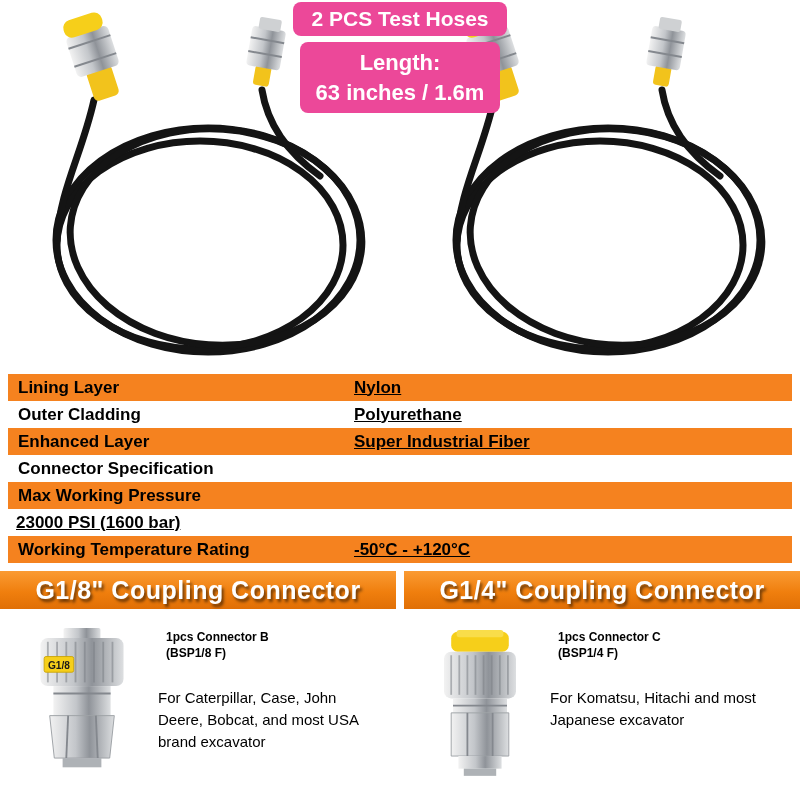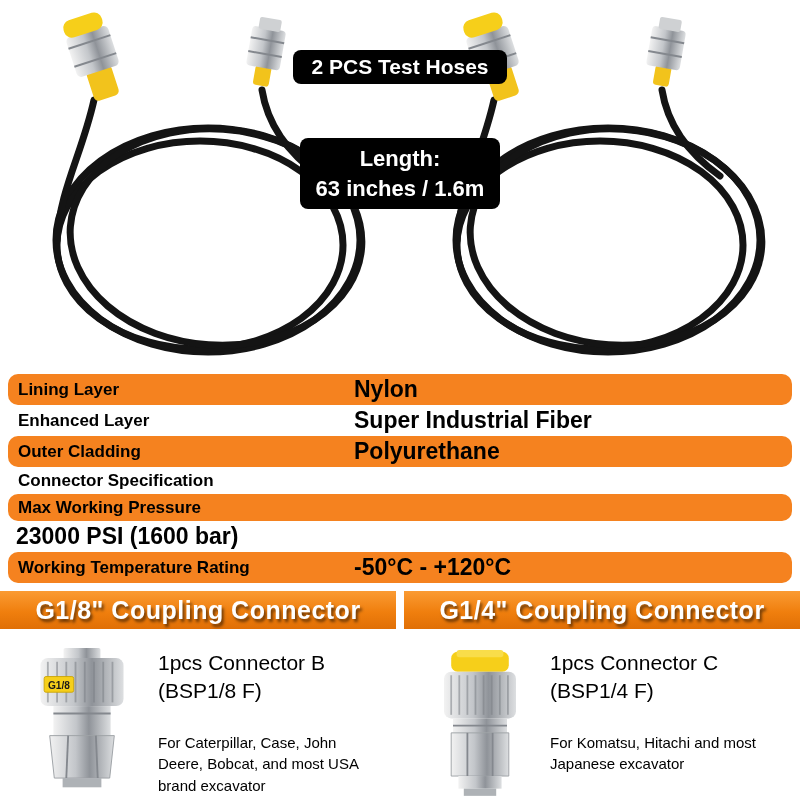--- a/index.html
+++ b/index.html
@@ -6,43 +6,43 @@
   body{
     width:800px;height:800px;background:#ffffff;overflow:hidden;
     font-family:"Liberation Sans",sans-serif;color:#000;
     position:relative;
   }
   
   .hero{position:relative;width:800px;height:372px;}
   .hoses{display:flex;justify-content:space-between;padding:4px 4px 0 4px;}
   .hose{width:392px;height:362px;display:block;}
   .badge-stack{position:absolute;top:2px;left:0;width:800px;display:flex;flex-direction:column;align-items:center;gap:6px;pointer-events:none;}
-  .badge{background:#000000;color:#fff;font-weight:bold;text-align:center;border-radius:8px;margin-top:48px;}
+  .badge{background:#ec4899;color:#fff;font-weight:bold;text-align:center;border-radius:8px;}
   .badge.title{font-size:21px;padding:5px 18px;}
   .badge.length{font-size:22px;line-height:1.35;padding:6px 16px;}
   
   .spec-table{margin:2px 8px 0 8px;}
-  .spec-row{display:grid;grid-template-columns:338px 1fr;align-items:center;min-height:27px;border-radius:10px;}
+  .spec-row{display:grid;grid-template-columns:338px 1fr;align-items:center;min-height:27px;}
   .spec-row:nth-child(odd){background:#f5821f;}
   .spec-label{font-weight:bold;font-size:17px;padding:2px 4px 2px 10px;}
-  .spec-value{font-weight:bold;font-size:23px;padding:2px 4px 2px 8px;}
+  .spec-value{font-weight:bold;font-size:17px;padding:2px 4px 2px 8px;text-decoration:underline;}
   
   .panels{display:flex;gap:8px;margin-top:8px;}
   .panel{width:396px;}
   .panel-banner{
     height:38px;display:flex;align-items:center;justify-content:center;
     background:linear-gradient(180deg,#fa9b33 0%,#f07f0e 55%,#e06f05 100%);
     color:#fff;font-weight:bold;font-size:25px;
     text-shadow:2px 3px 3px rgba(0,0,0,0.55);
     letter-spacing:0.5px;white-space:nowrap;
   }
   .panel-body{display:flex;padding:14px 6px 0 22px;}
   .connector-img{flex:0 0 auto;}
   .connector-text{margin-left:16px;padding-top:6px;}
-  .connector-name{font-weight:normal;font-size:21px;line-height:1.35;white-space:pre-line;}
+  .connector-name{font-weight:bold;font-size:12px;line-height:1.35;white-space:pre-line;margin-left:8px;}
   .connector-desc{font-size:15px;line-height:1.45;margin-top:26px;max-width:225px;}
 </style>
 </head>
 <body>
 
 <svg width="0" height="0" style="position:absolute" aria-hidden="true">
   <defs>
     <linearGradient id="gmh" x1="0" y1="0" x2="1" y2="0">
       <stop offset="0" stop-color="#f2f2f2"></stop>
       <stop offset="0.4" stop-color="#c3c6ca"></stop>
@@ -112,26 +112,26 @@
     </div>
   </div>
 </div>
 
 <div class="spec-table">
   <div class="spec-row">
     <div class="spec-label">Lining Layer</div>
     <div class="spec-value">Nylon</div>
   </div>
   <div class="spec-row">
+    <div class="spec-label">Outer Cladding</div>
+    <div class="spec-value">Polyurethane</div>
+  </div>
+  <div class="spec-row">
     <div class="spec-label">Enhanced Layer</div>
     <div class="spec-value">Super Industrial Fiber</div>
-  </div>
-  <div class="spec-row">
-    <div class="spec-label">Outer Cladding</div>
-    <div class="spec-value">Polyurethane</div>
   </div>
   <div class="spec-row">
     <div class="spec-label">Connector Specification</div>
   </div>
   <div class="spec-row">
     <div class="spec-label">Max Working Pressure</div>
   </div>
   <div class="spec-row">
     <div class="spec-value">23000 PSI (1600 bar)</div>
   </div>

